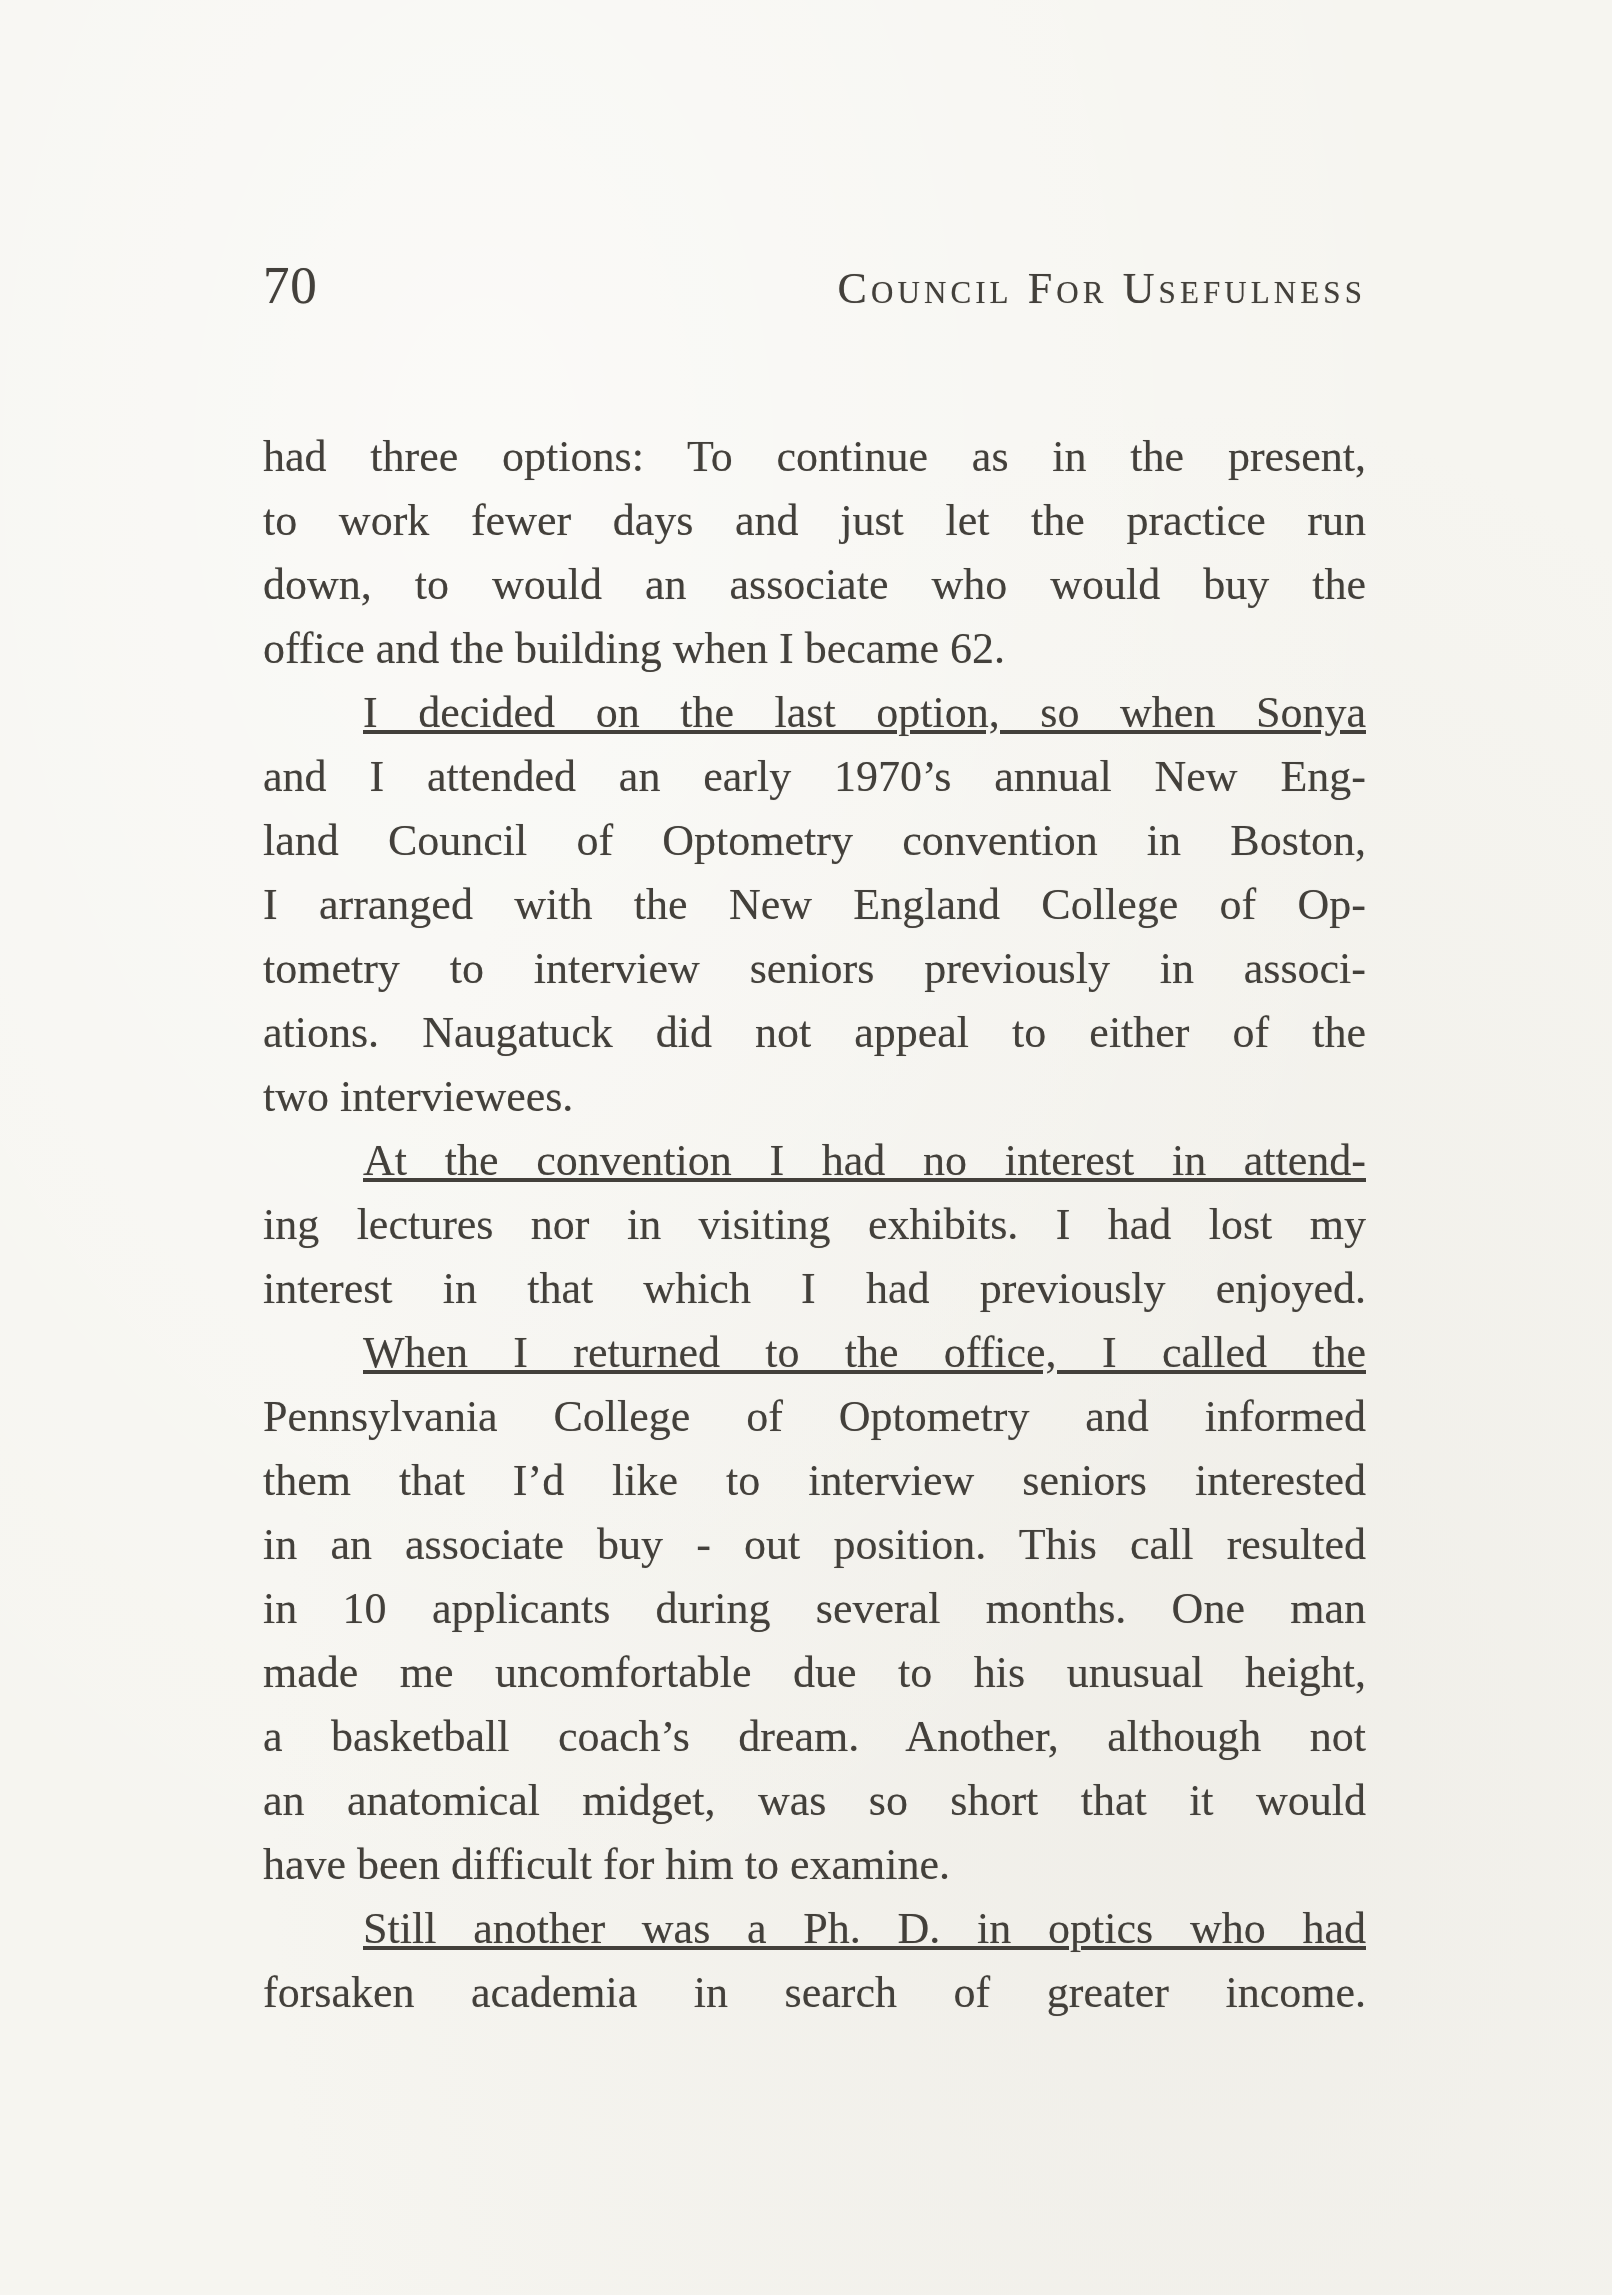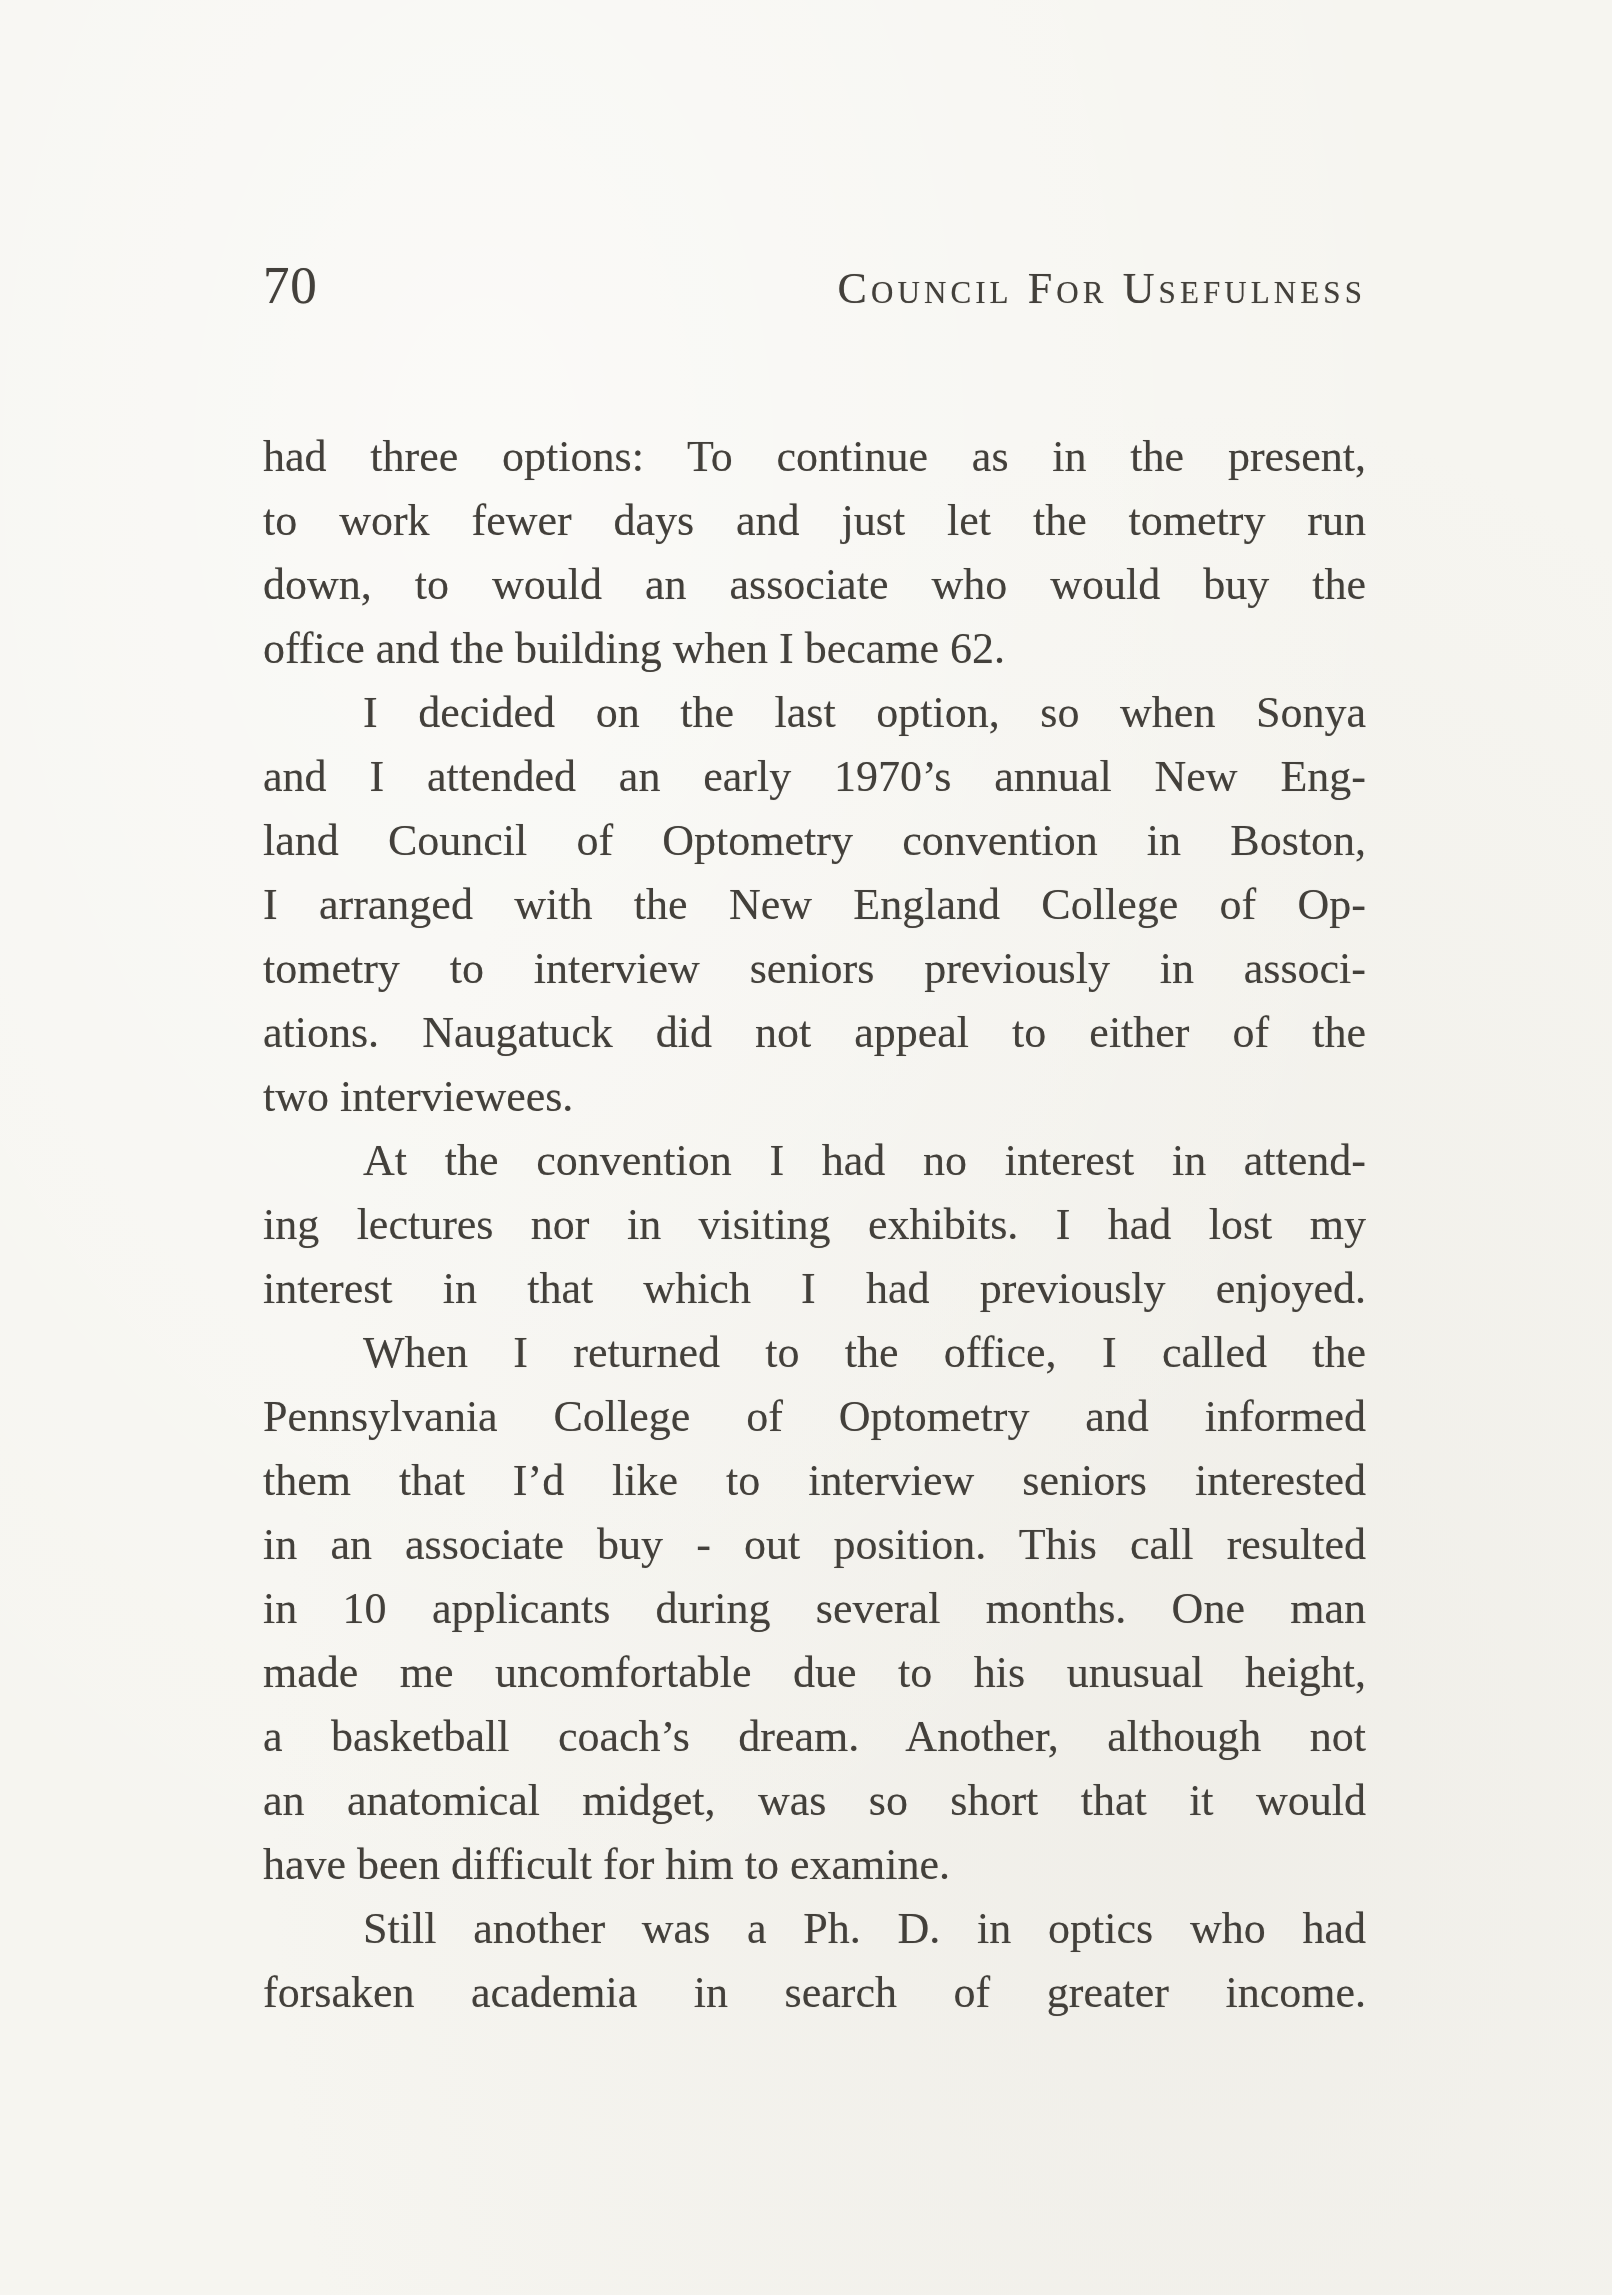--- a/index.html
+++ b/index.html
@@ -54,33 +54,34 @@
     text-align: left;
     overflow: hidden;
     white-space: normal;
   }
   .line.justify {
     text-align: justify;
     text-align-last: justify;
   }
   .line.indent {
     text-indent: 100px;
+    text-decoration: underline;
   }
 </style>
 </head>
 <body>
 
 <div class="page">
   <div class="header">
     <span class="pagenum">70</span>
     <span class="running">Council For Usefulness</span>
   </div>
   <div class="body" id="text-body">
       <div class="line justify">had three options: To continue as in the present,</div>
-      <div class="line justify">to work fewer days and just let the tometry run</div>
+      <div class="line justify">to work fewer days and just let the practice run</div>
       <div class="line justify">down, to would an associate who would buy the</div>
       <div class="line">office and the building when I became 62.</div>
       <div class="line justify indent">I decided on the last option, so when Sonya</div>
       <div class="line justify">and I attended an early 1970’s annual New Eng-</div>
       <div class="line justify">land Council of Optometry convention in Boston,</div>
       <div class="line justify">I arranged with the New England College of Op-</div>
       <div class="line justify">tometry to interview seniors previously in associ-</div>
       <div class="line justify">ations. Naugatuck did not appeal to either of the</div>
       <div class="line">two interviewees.</div>
       <div class="line justify indent">At the convention I had no interest in attend-</div>

